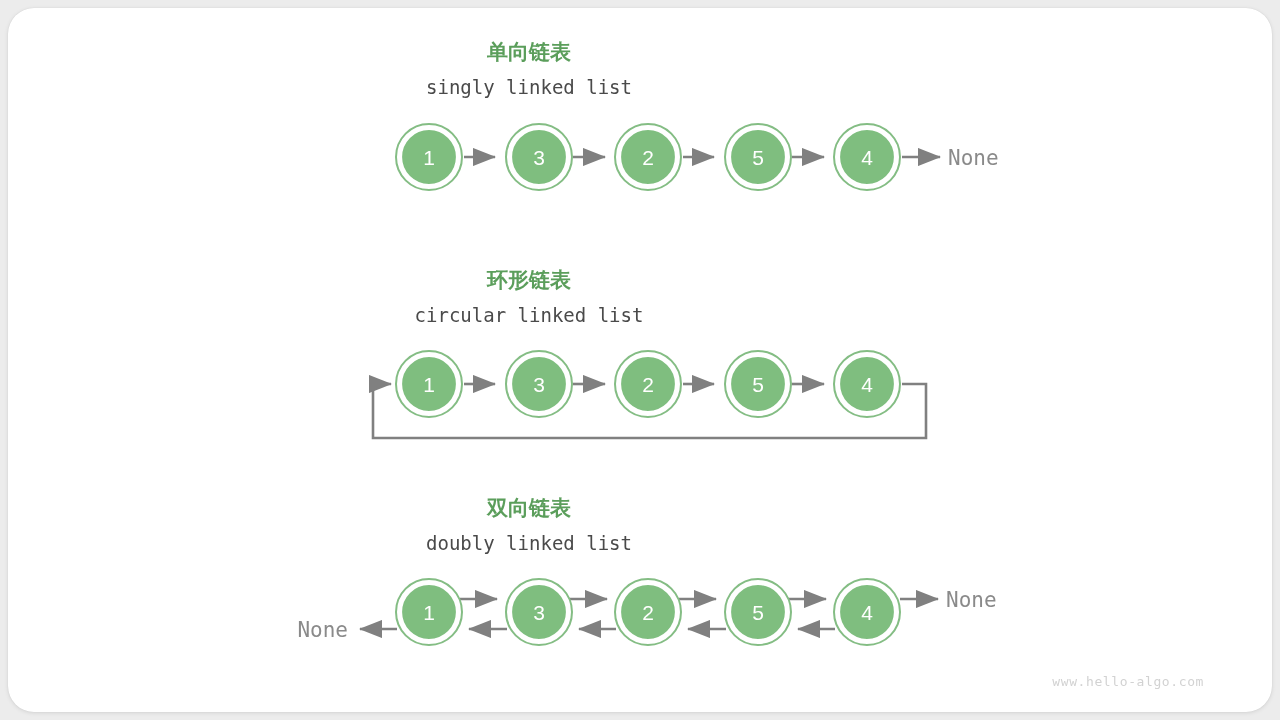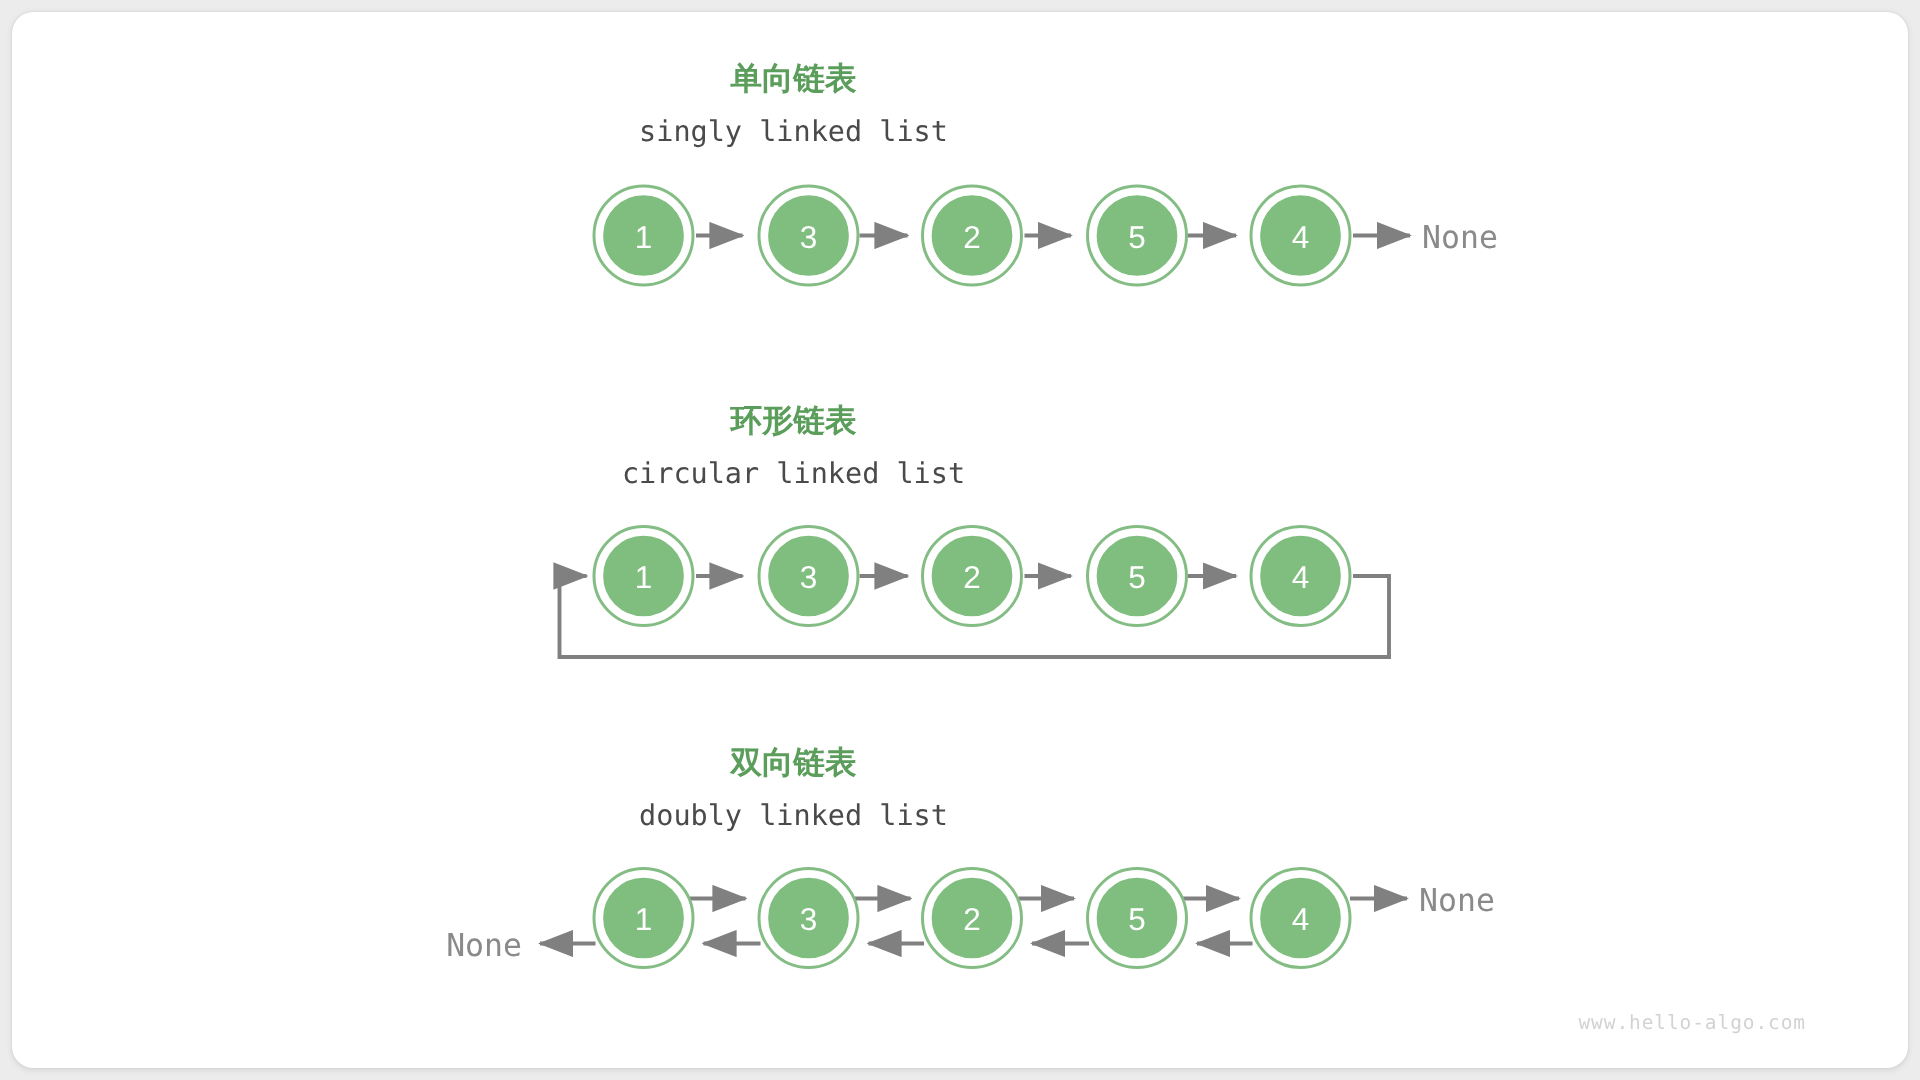--- a/index.html
+++ b/index.html
@@ -13,21 +13,21 @@
     font-family: "Liberation Sans", sans-serif;
     overflow: hidden;
   }
   #canvas {
     position: absolute;
     left: 8px;
     top: 8px;
     width: 1264px;
     height: 704px;
     background: #ffffff;
-    border-radius: 14px;
+    border-radius: 26px;
     box-shadow: 0 1px 4px rgba(0,0,0,0.10), 0 0 1px rgba(0,0,0,0.12);
     overflow: hidden;
   }
   .diagram-svg {
     position: absolute;
     left: 0;
     top: 0;
   }
   .title-cn {
     font-family: "Liberation Sans", "DejaVu Sans", sans-serif;

